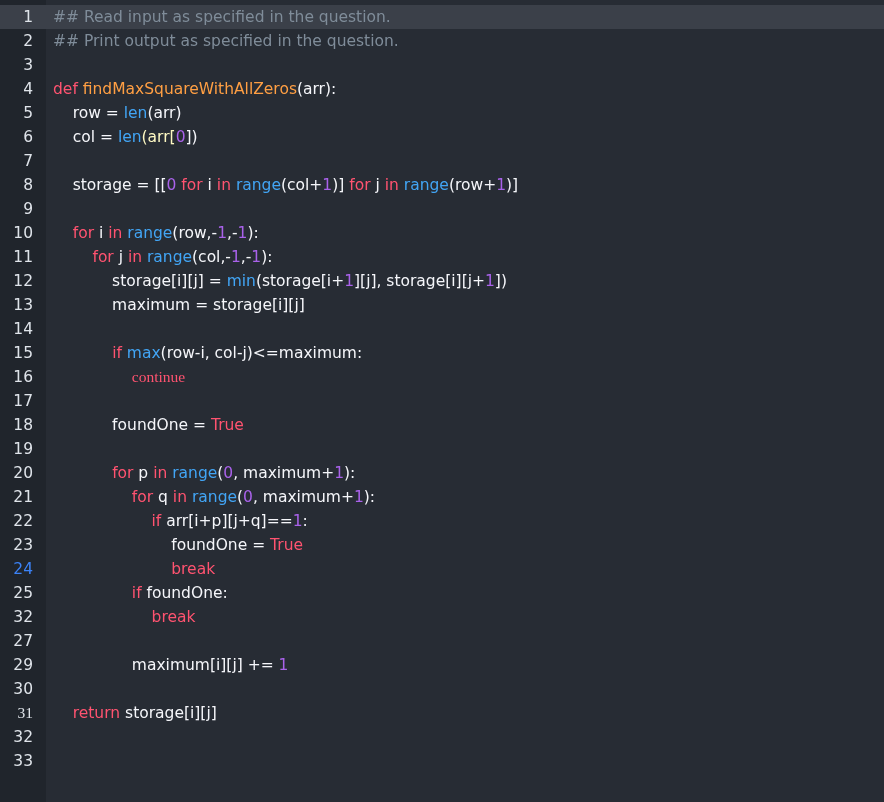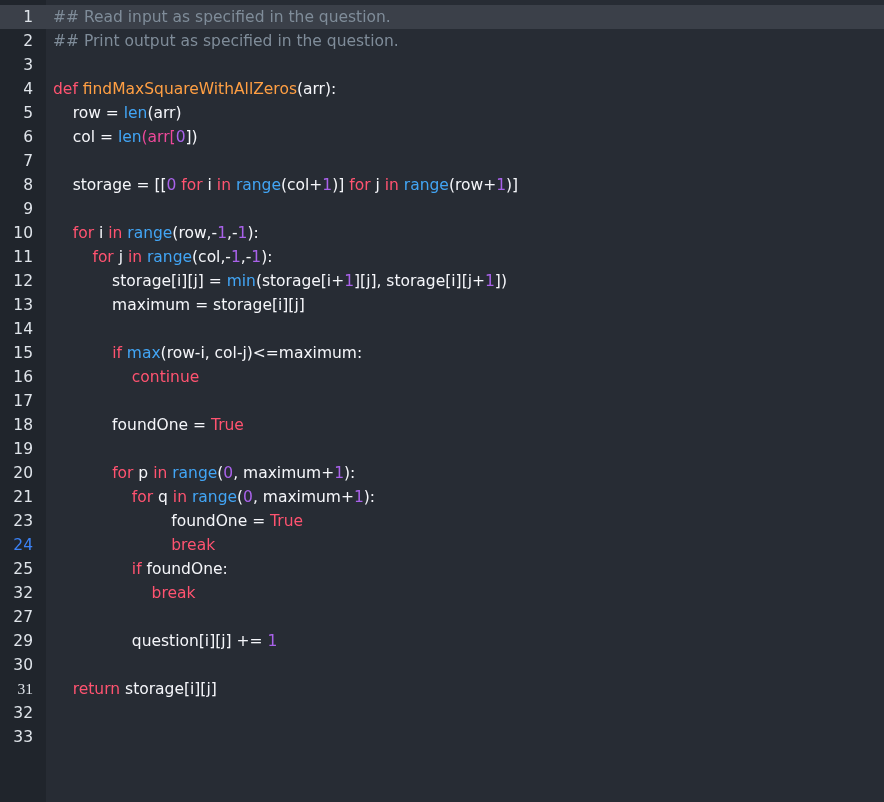--- a/index.html
+++ b/index.html
@@ -56,40 +56,41 @@
 <body>
 
 <div class="editor" style="--editor-bg: #272c34; --gutter-bg: #20252c; --active-bg: #3b4049;">
   <div class="gutter-strip"></div>
   <div class="lines">
       <div class="line active"><span class="gutter" style="color: rgb(223, 228, 234);">1</span><span class="code"><span style="color: rgb(127, 140, 153);">## Read input as specified in the question.</span></span></div>
       <div class="line"><span class="gutter" style="color: rgb(223, 228, 234);">2</span><span class="code"><span style="color: rgb(127, 140, 153);">## Print output as specified in the question.</span></span></div>
       <div class="line"><span class="gutter" style="color: rgb(223, 228, 234);">3</span><span class="code"></span></div>
       <div class="line"><span class="gutter" style="color: rgb(223, 228, 234);">4</span><span class="code"><span style="color: rgb(255, 83, 112);">def </span><span style="color: rgb(255, 159, 67);">findMaxSquareWithAllZeros</span><span style="color: rgb(245, 246, 250);">(arr):</span></span></div>
       <div class="line"><span class="gutter" style="color: rgb(223, 228, 234);">5</span><span class="code"><span style="color: rgb(245, 246, 250);">    row = </span><span style="color: rgb(66, 165, 245);">len</span><span style="color: rgb(245, 246, 250);">(arr)</span></span></div>
-      <div class="line"><span class="gutter" style="color: rgb(223, 228, 234);">6</span><span class="code"><span style="color: rgb(245, 246, 250);">    col = </span><span style="color: rgb(66, 165, 245);">len</span><span style="color: #ec4899;">(arr[</span><span style="color: rgb(169, 98, 234);">0</span><span style="color: rgb(245, 246, 250);">])</span></span></div>
+      <div class="line"><span class="gutter" style="color: rgb(223, 228, 234);">6</span><span class="code"><span style="color: rgb(245, 246, 250);">    col = </span><span style="color: rgb(66, 165, 245);">len</span><span style="color: #fef9c3;">(arr[</span><span style="color: rgb(169, 98, 234);">0</span><span style="color: rgb(245, 246, 250);">])</span></span></div>
       <div class="line"><span class="gutter" style="color: rgb(223, 228, 234);">7</span><span class="code"></span></div>
       <div class="line"><span class="gutter" style="color: rgb(223, 228, 234);">8</span><span class="code"><span style="color: rgb(245, 246, 250);">    storage = [[</span><span style="color: rgb(169, 98, 234);">0</span><span style="color: rgb(245, 246, 250);"> </span><span style="color: rgb(255, 83, 112);">for</span><span style="color: rgb(245, 246, 250);"> i </span><span style="color: rgb(255, 83, 112);">in</span><span style="color: rgb(245, 246, 250);"> </span><span style="color: rgb(66, 165, 245);">range</span><span style="color: rgb(245, 246, 250);">(col+</span><span style="color: rgb(169, 98, 234);">1</span><span style="color: rgb(245, 246, 250);">)] </span><span style="color: rgb(255, 83, 112);">for</span><span style="color: rgb(245, 246, 250);"> j </span><span style="color: rgb(255, 83, 112);">in</span><span style="color: rgb(245, 246, 250);"> </span><span style="color: rgb(66, 165, 245);">range</span><span style="color: rgb(245, 246, 250);">(row+</span><span style="color: rgb(169, 98, 234);">1</span><span style="color: rgb(245, 246, 250);">)]</span></span></div>
       <div class="line"><span class="gutter" style="color: rgb(223, 228, 234);">9</span><span class="code"></span></div>
       <div class="line"><span class="gutter" style="color: rgb(223, 228, 234);">10</span><span class="code"><span style="color: rgb(245, 246, 250);">    </span><span style="color: rgb(255, 83, 112);">for</span><span style="color: rgb(245, 246, 250);"> i </span><span style="color: rgb(255, 83, 112);">in</span><span style="color: rgb(245, 246, 250);"> </span><span style="color: rgb(66, 165, 245);">range</span><span style="color: rgb(245, 246, 250);">(row,-</span><span style="color: rgb(169, 98, 234);">1</span><span style="color: rgb(245, 246, 250);">,-</span><span style="color: rgb(169, 98, 234);">1</span><span style="color: rgb(245, 246, 250);">):</span></span></div>
       <div class="line"><span class="gutter" style="color: rgb(223, 228, 234);">11</span><span class="code"><span style="color: rgb(245, 246, 250);">        </span><span style="color: rgb(255, 83, 112);">for</span><span style="color: rgb(245, 246, 250);"> j </span><span style="color: rgb(255, 83, 112);">in</span><span style="color: rgb(245, 246, 250);"> </span><span style="color: rgb(66, 165, 245);">range</span><span style="color: rgb(245, 246, 250);">(col,-</span><span style="color: rgb(169, 98, 234);">1</span><span style="color: rgb(245, 246, 250);">,-</span><span style="color: rgb(169, 98, 234);">1</span><span style="color: rgb(245, 246, 250);">):</span></span></div>
       <div class="line"><span class="gutter" style="color: rgb(223, 228, 234);">12</span><span class="code"><span style="color: rgb(245, 246, 250);">            storage[i][j] = </span><span style="color: rgb(66, 165, 245);">min</span><span style="color: rgb(245, 246, 250);">(storage[i+</span><span style="color: rgb(169, 98, 234);">1</span><span style="color: rgb(245, 246, 250);">][j], storage[i][j+</span><span style="color: rgb(169, 98, 234);">1</span><span style="color: rgb(245, 246, 250);">])</span></span></div>
       <div class="line"><span class="gutter" style="color: rgb(223, 228, 234);">13</span><span class="code"><span style="color: rgb(245, 246, 250);">            maximum = storage[i][j]</span></span></div>
       <div class="line"><span class="gutter" style="color: rgb(223, 228, 234);">14</span><span class="code"></span></div>
       <div class="line"><span class="gutter" style="color: rgb(223, 228, 234);">15</span><span class="code"><span style="color: rgb(245, 246, 250);">            </span><span style="color: rgb(255, 83, 112);">if</span><span style="color: rgb(245, 246, 250);"> </span><span style="color: rgb(66, 165, 245);">max</span><span style="color: rgb(245, 246, 250);">(row-i, col-j)&lt;=maximum:</span></span></div>
-      <div class="line"><span class="gutter" style="color: rgb(223, 228, 234);">16</span><span class="code"><span style="color: rgb(245, 246, 250);">                </span><span style="color: rgb(255, 83, 112);">continue</span></span></div>
+      <div class="line"><span class="gutter" style="color: rgb(223, 228, 234);">16</span><span class="code"><span style="color: rgb(245, 246, 250);">                </span><span style="color: rgb(255, 83, 112); font-family: Liberation Serif, serif;">continue</span></span></div>
       <div class="line"><span class="gutter" style="color: rgb(223, 228, 234);">17</span><span class="code"></span></div>
       <div class="line"><span class="gutter" style="color: rgb(223, 228, 234);">18</span><span class="code"><span style="color: rgb(245, 246, 250);">            foundOne = </span><span style="color: rgb(255, 83, 112);">True</span></span></div>
       <div class="line"><span class="gutter" style="color: rgb(223, 228, 234);">19</span><span class="code"></span></div>
       <div class="line"><span class="gutter" style="color: rgb(223, 228, 234);">20</span><span class="code"><span style="color: rgb(245, 246, 250);">            </span><span style="color: rgb(255, 83, 112);">for</span><span style="color: rgb(245, 246, 250);"> p </span><span style="color: rgb(255, 83, 112);">in</span><span style="color: rgb(245, 246, 250);"> </span><span style="color: rgb(66, 165, 245);">range</span><span style="color: rgb(245, 246, 250);">(</span><span style="color: rgb(169, 98, 234);">0</span><span style="color: rgb(245, 246, 250);">, maximum+</span><span style="color: rgb(169, 98, 234);">1</span><span style="color: rgb(245, 246, 250);">):</span></span></div>
       <div class="line"><span class="gutter" style="color: rgb(223, 228, 234);">21</span><span class="code"><span style="color: rgb(245, 246, 250);">                </span><span style="color: rgb(255, 83, 112);">for</span><span style="color: rgb(245, 246, 250);"> q </span><span style="color: rgb(255, 83, 112);">in</span><span style="color: rgb(245, 246, 250);"> </span><span style="color: rgb(66, 165, 245);">range</span><span style="color: rgb(245, 246, 250);">(</span><span style="color: rgb(169, 98, 234);">0</span><span style="color: rgb(245, 246, 250);">, maximum+</span><span style="color: rgb(169, 98, 234);">1</span><span style="color: rgb(245, 246, 250);">):</span></span></div>
+      <div class="line"><span class="gutter" style="color: rgb(223, 228, 234);">22</span><span class="code"><span style="color: rgb(245, 246, 250);">                    </span><span style="color: rgb(255, 83, 112);">if</span><span style="color: rgb(245, 246, 250);"> arr[i+p][j+q]==</span><span style="color: rgb(169, 98, 234);">1</span><span style="color: rgb(245, 246, 250);">:</span></span></div>
       <div class="line"><span class="gutter" style="color: rgb(223, 228, 234);">23</span><span class="code"><span style="color: rgb(245, 246, 250);">                        foundOne = </span><span style="color: rgb(255, 83, 112);">True</span></span></div>
       <div class="line"><span class="gutter" style="color: #3b82f6;">24</span><span class="code"><span style="color: rgb(245, 246, 250);">                        </span><span style="color: rgb(255, 83, 112);">break</span></span></div>
       <div class="line"><span class="gutter" style="color: rgb(223, 228, 234);">25</span><span class="code"><span style="color: rgb(245, 246, 250);">                </span><span style="color: rgb(255, 83, 112);">if</span><span style="color: rgb(245, 246, 250);"> foundOne:</span></span></div>
       <div class="line"><span class="gutter" style="color: rgb(223, 228, 234);">32</span><span class="code"><span style="color: rgb(245, 246, 250);">                    </span><span style="color: rgb(255, 83, 112);">break</span></span></div>
       <div class="line"><span class="gutter" style="color: rgb(223, 228, 234);">27</span><span class="code"></span></div>
-      <div class="line"><span class="gutter" style="color: rgb(223, 228, 234);">29</span><span class="code"><span style="color: rgb(245, 246, 250);">                question[i][j] += </span><span style="color: rgb(169, 98, 234);">1</span></span></div>
+      <div class="line"><span class="gutter" style="color: rgb(223, 228, 234);">29</span><span class="code"><span style="color: rgb(245, 246, 250);">                maximum[i][j] += </span><span style="color: rgb(169, 98, 234);">1</span></span></div>
       <div class="line"><span class="gutter" style="color: rgb(223, 228, 234);">30</span><span class="code"></span></div>
       <div class="line"><span class="gutter" style="color: rgb(223, 228, 234); font-family: Liberation Serif, serif;">31</span><span class="code"><span style="color: rgb(245, 246, 250);">    </span><span style="color: rgb(255, 83, 112);">return</span><span style="color: rgb(245, 246, 250);"> storage[i][j]</span></span></div>
       <div class="line"><span class="gutter" style="color: rgb(223, 228, 234);">32</span><span class="code"></span></div>
       <div class="line"><span class="gutter" style="color: rgb(223, 228, 234);">33</span><span class="code"></span></div>
     </div>
 </div>
 
 </body></html>

